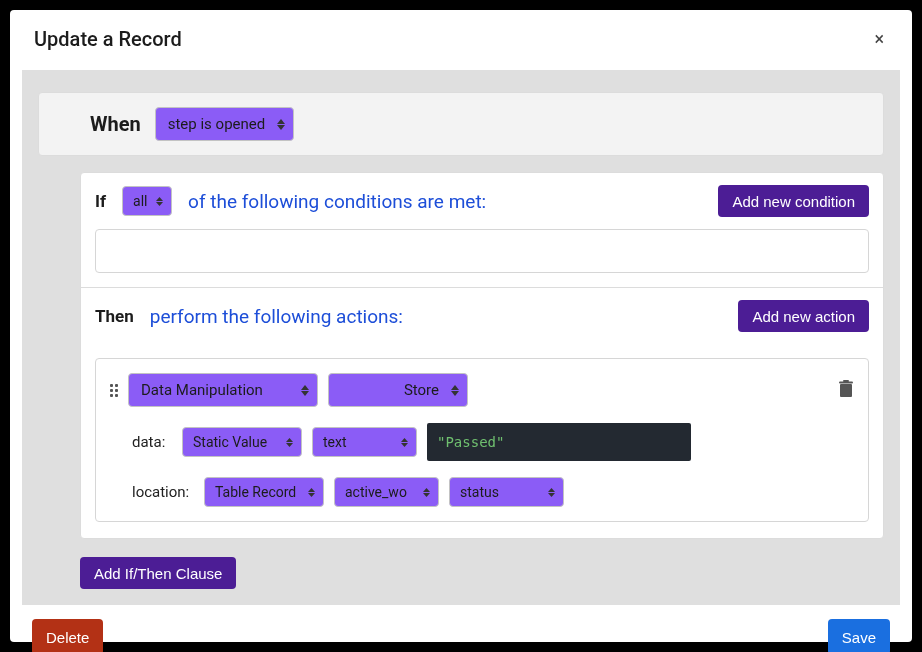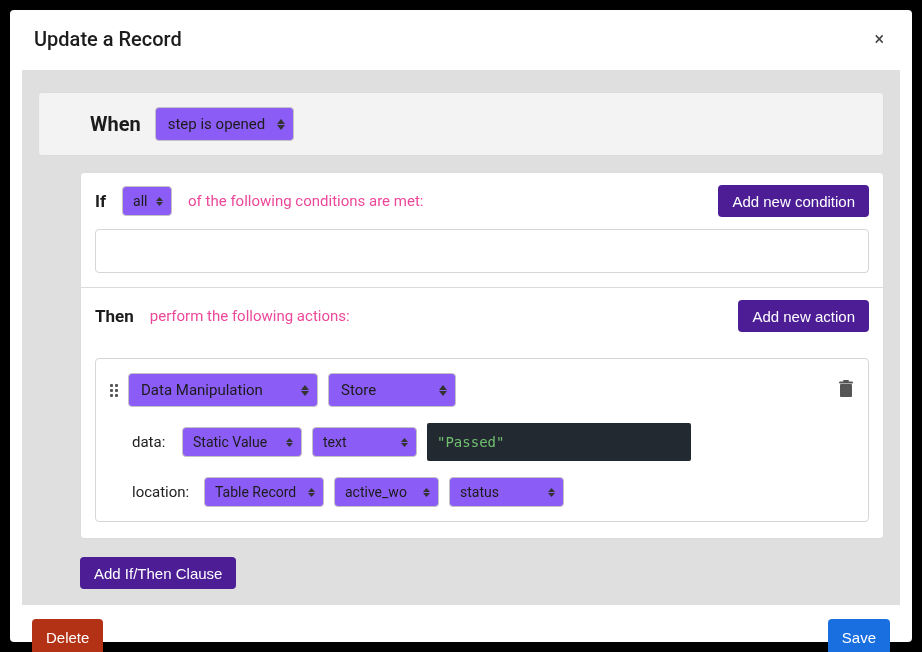--- a/index.html
+++ b/index.html
@@ -94,22 +94,22 @@
     border-radius: 4px;
     overflow: hidden;
   }
   .if-head, .then-head {
     display: flex;
     align-items: center;
     gap: 16px;
     padding: 12px 14px 12px 14px;
   }
   .if-head .sub, .then-head .sub {
-    font-size: 15px;
-    color: #ec4899;
+    font-size: 19px;
+    color: #1d4ed8;
   }
   .right-btn {
     margin-left: auto;
   }
   .btn {
     display: inline-flex;
     align-items: center;
     justify-content: center;
     border-radius: 4px;
     height: 32px;
@@ -171,21 +171,21 @@
   }
   .add-clause {
     margin: 18px 0 0 42px;
   }
   .modal-footer {
     display:flex;
     align-items:center;
     padding: 14px 22px 22px 22px;
   }
   .footer-right { margin-left:auto; }
-  .w-190{width:190px;} .w-140{width:128px;} .w-50{width:50px;}
+  .w-190{width:190px;} .w-140{width:140px;justify-content:flex-end;} .w-50{width:50px;}
   .w-120{width:120px;} .w-95{width:105px;} .w-115{width:115px;}
 </style>
 </head>
 <body>
 
 <div class="modal">
 
   <div class="modal-header">
     <div class="modal-title">Update a Record</div>
     <div class="close-x">×</div>

